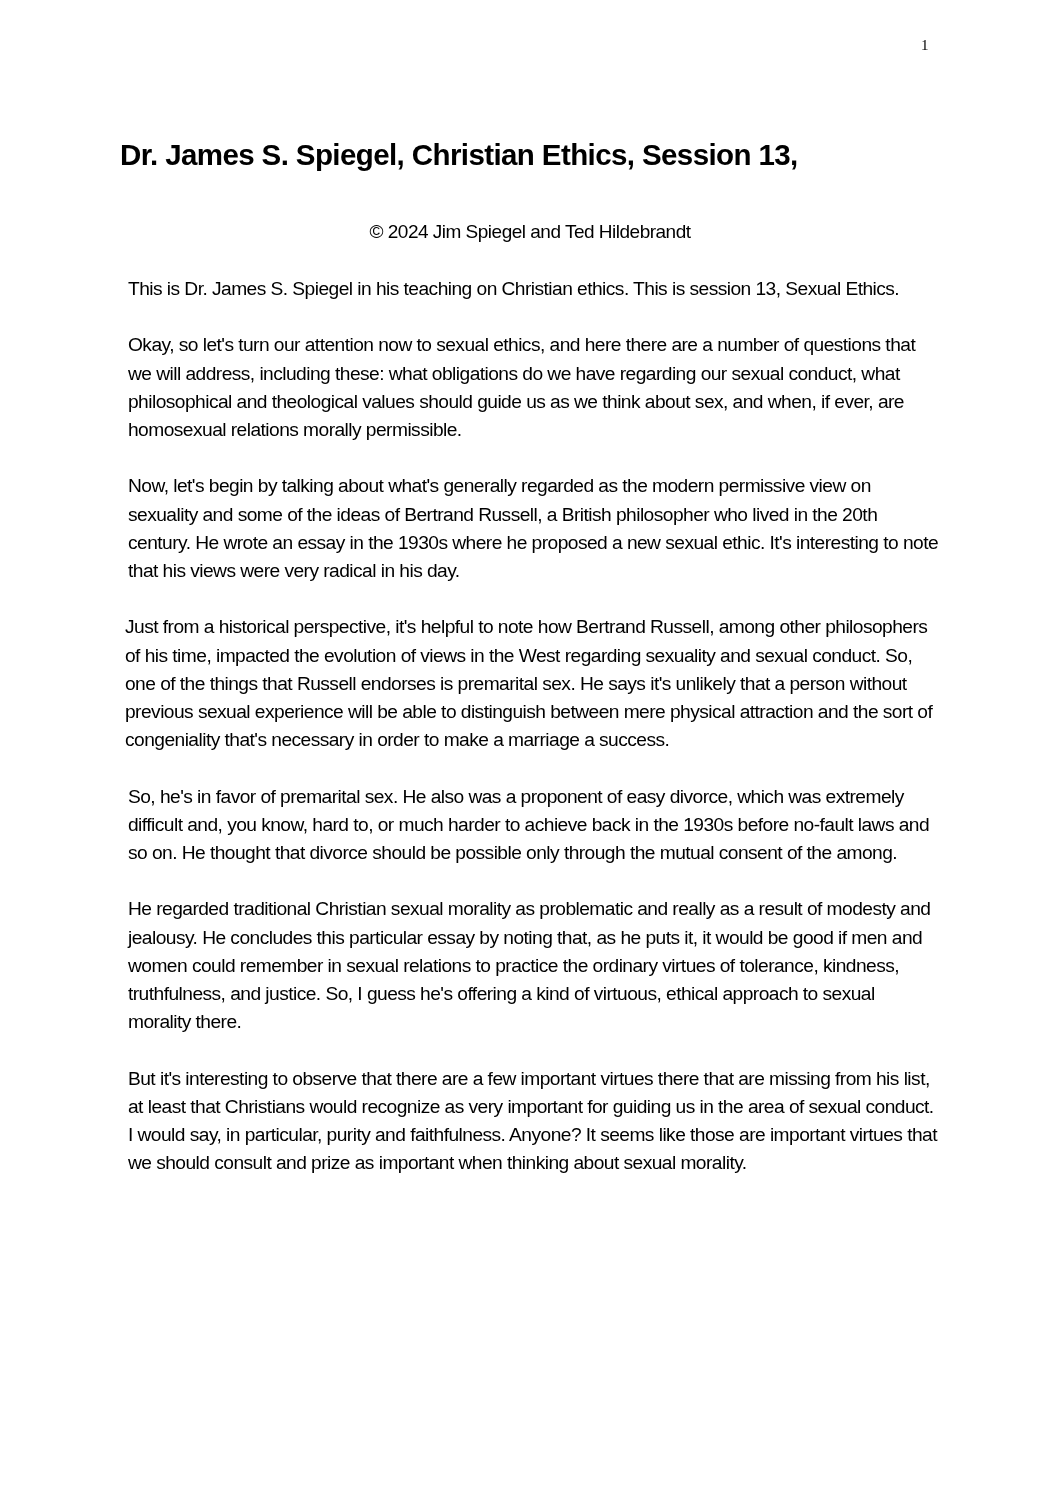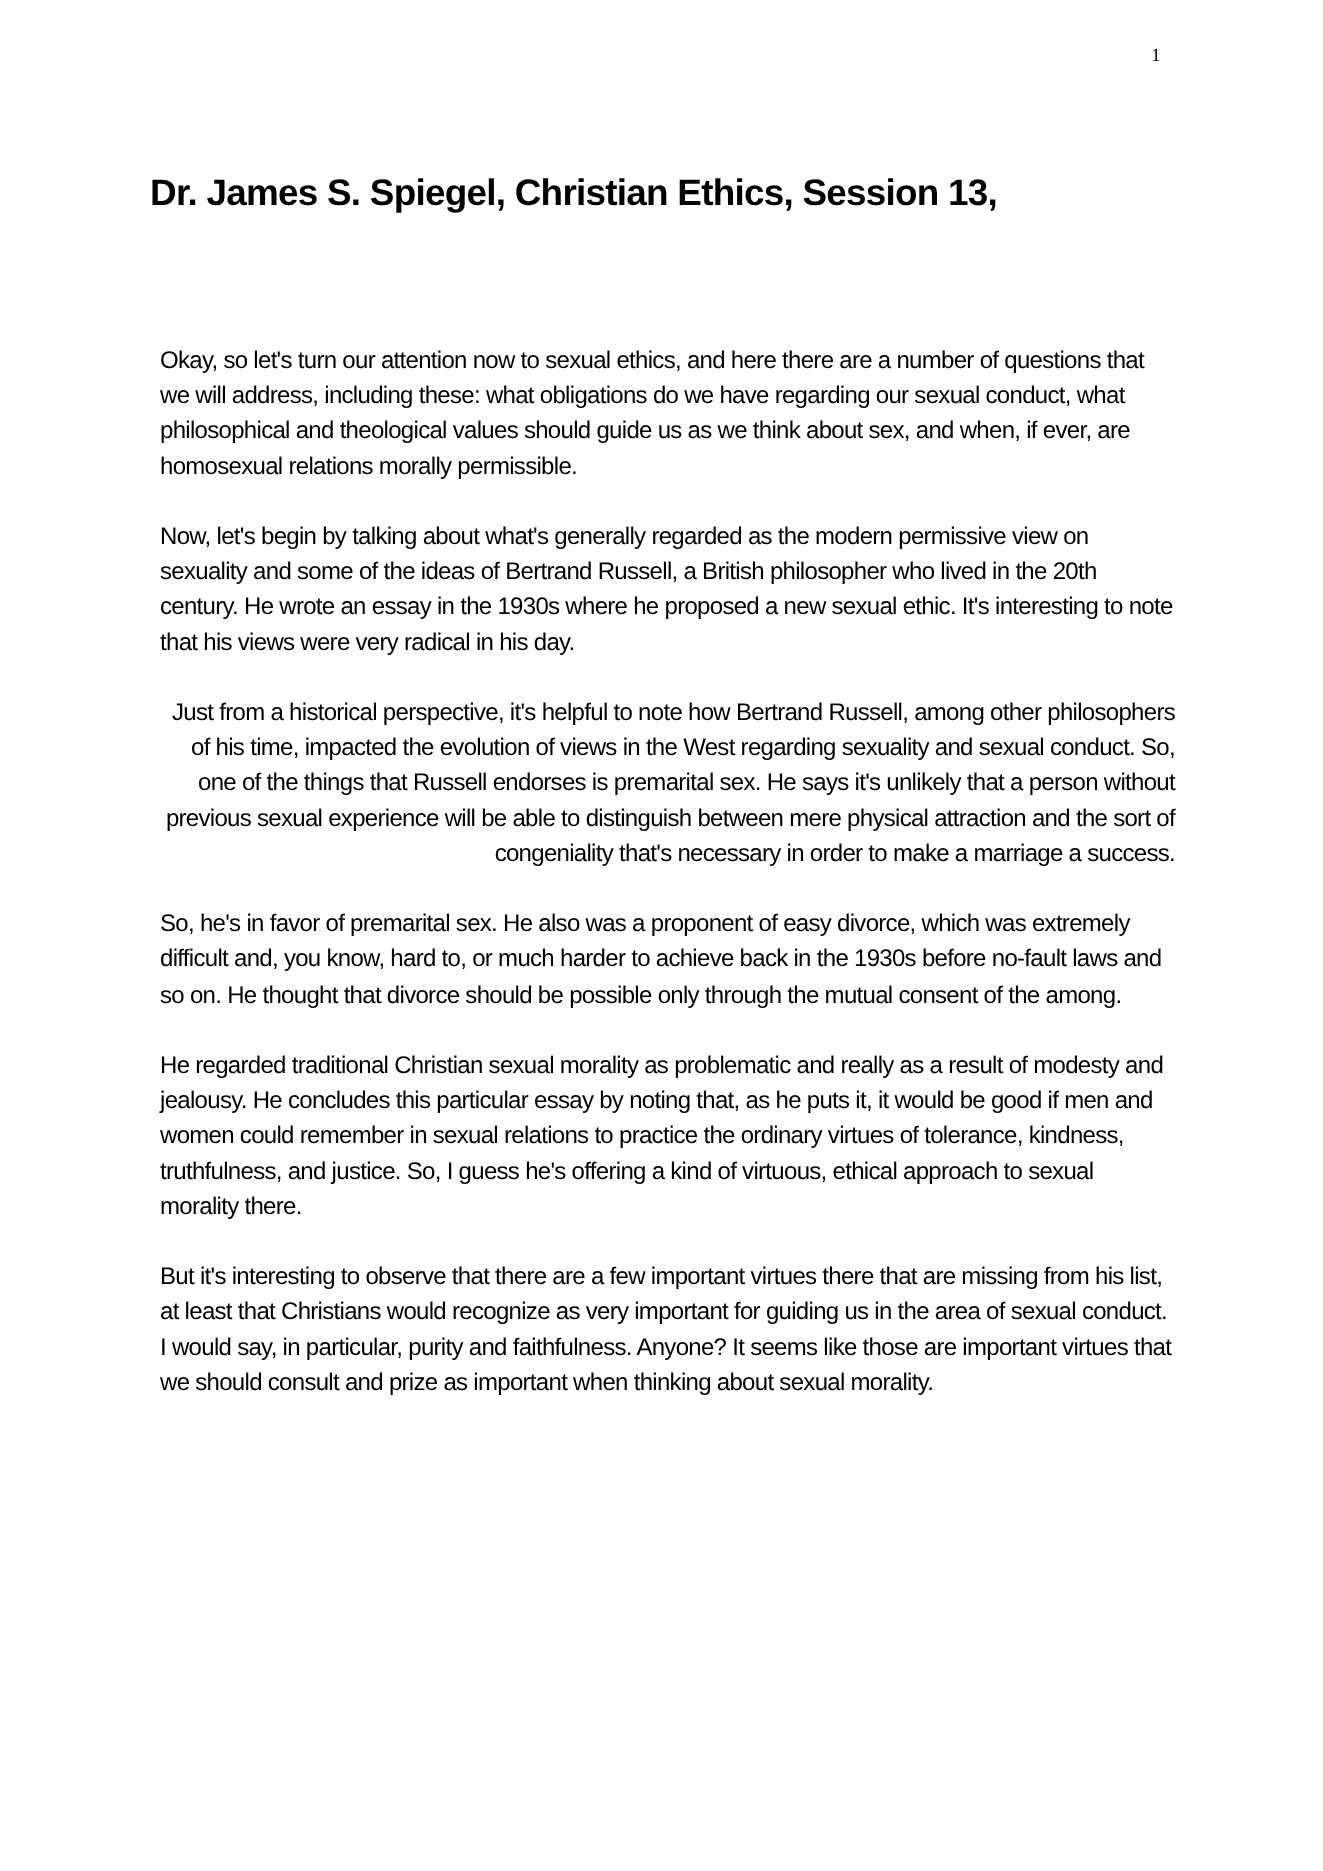--- a/index.html
+++ b/index.html
@@ -23,34 +23,36 @@
       letter-spacing: -0.5px;
       color: #000;
     }
     .body-text {
       position: absolute; top: 275px; left: 128px; width: 812px;
       font-family: "Liberation Sans", sans-serif; font-size: 19.2px;
       line-height: 28.2px; letter-spacing: -0.55px; word-spacing: 0px;
       color: #000;
     }
     .body-text p { margin: 0 0 28.2px 0; }
-    .body-text p.indent-neg { margin-left: -3px; text-align: right; }
+    .body-text p.indent-neg { margin-left: -3px; }
   </style>
 </head>
 <body>
 
 <div class="page">
   <div class="page-number">1</div>
 
   <div class="title">
     <div>Dr. James S. Spiegel, Christian Ethics, Session 13,</div>
   </div>
 
+  <div class="copyright">© 2024 Jim Spiegel and Ted Hildebrandt</div>
 
   <div class="body-text">
+    <p>This is Dr. James S. Spiegel in his teaching on Christian ethics. This is session 13, Sexual Ethics.</p>
     <p>Okay, so let's turn our attention now to sexual ethics, and here there are a number of questions that we will address, including these: what obligations do we have regarding our sexual conduct, what philosophical and theological values should guide us as we think about sex, and when, if ever, are homosexual relations morally permissible.</p>
     <p>Now, let's begin by talking about what's generally regarded as the modern permissive view on sexuality and some of the ideas of Bertrand Russell, a British philosopher who lived in the 20th century. He wrote an essay in the 1930s where he proposed a new sexual ethic. It's interesting to note that his views were very radical in his day.</p>
     <p class="indent-neg">Just from a historical perspective, it's helpful to note how Bertrand Russell, among other philosophers of his time, impacted the evolution of views in the West regarding sexuality and sexual conduct. So, one of the things that Russell endorses is premarital sex. He says it's unlikely that a person without previous sexual experience will be able to distinguish between mere physical attraction and the sort of congeniality that's necessary in order to make a marriage a success.</p>
     <p>So, he's in favor of premarital sex. He also was a proponent of easy divorce, which was extremely difficult and, you know, hard to, or much harder to achieve back in the 1930s before no-fault laws and so on. He thought that divorce should be possible only through the mutual consent of the among.</p>
     <p>He regarded traditional Christian sexual morality as problematic and really as a result of modesty and jealousy. He concludes this particular essay by noting that, as he puts it, it would be good if men and women could remember in sexual relations to practice the ordinary virtues of tolerance, kindness, truthfulness, and justice. So, I guess he's offering a kind of virtuous, ethical approach to sexual morality there.</p>
     <p>But it's interesting to observe that there are a few important virtues there that are missing from his list, at least that Christians would recognize as very important for guiding us in the area of sexual conduct. I would say, in particular, purity and faithfulness. Anyone? It seems like those are important virtues that we should consult and prize as important when thinking about sexual morality.</p>
   </div>
 </div>
 
 </body></html>

